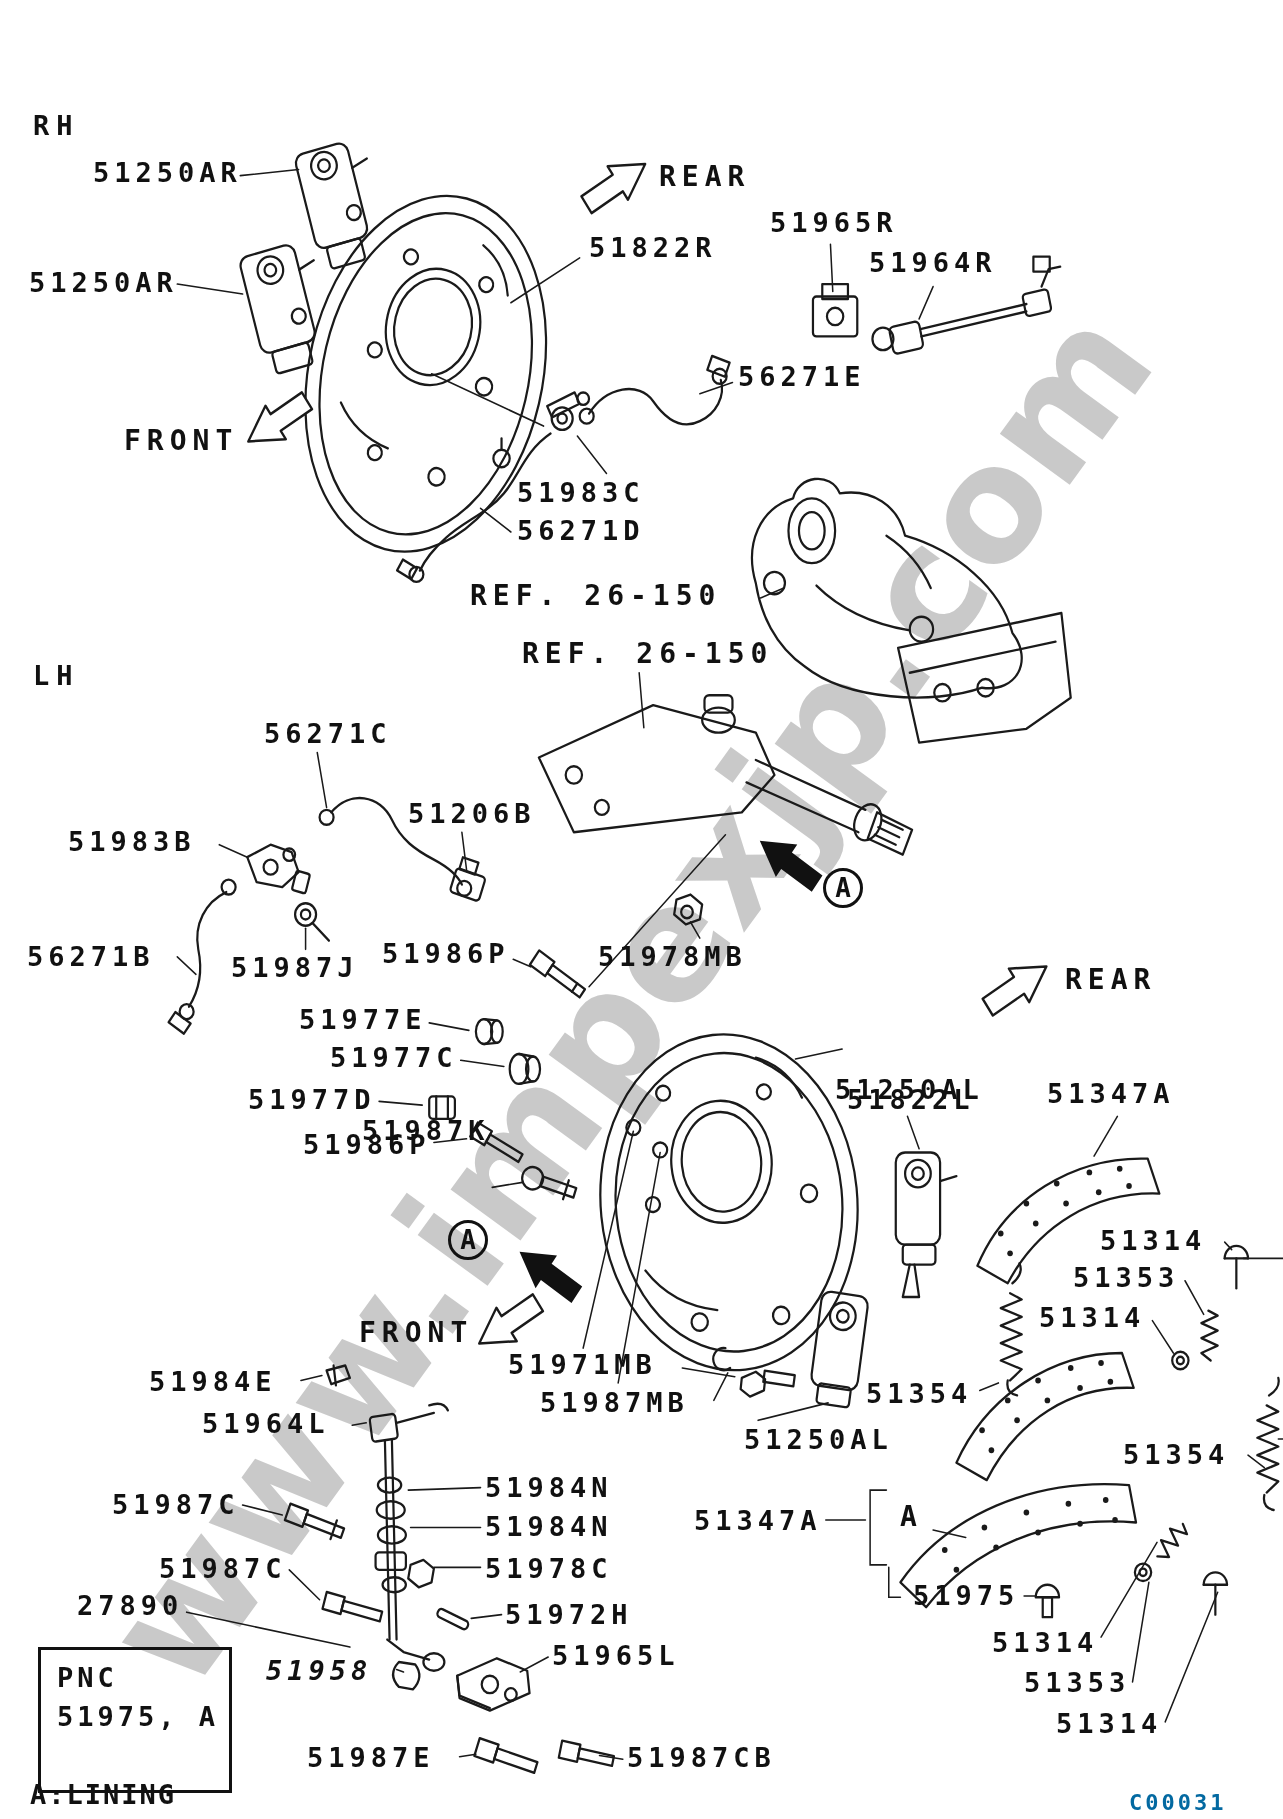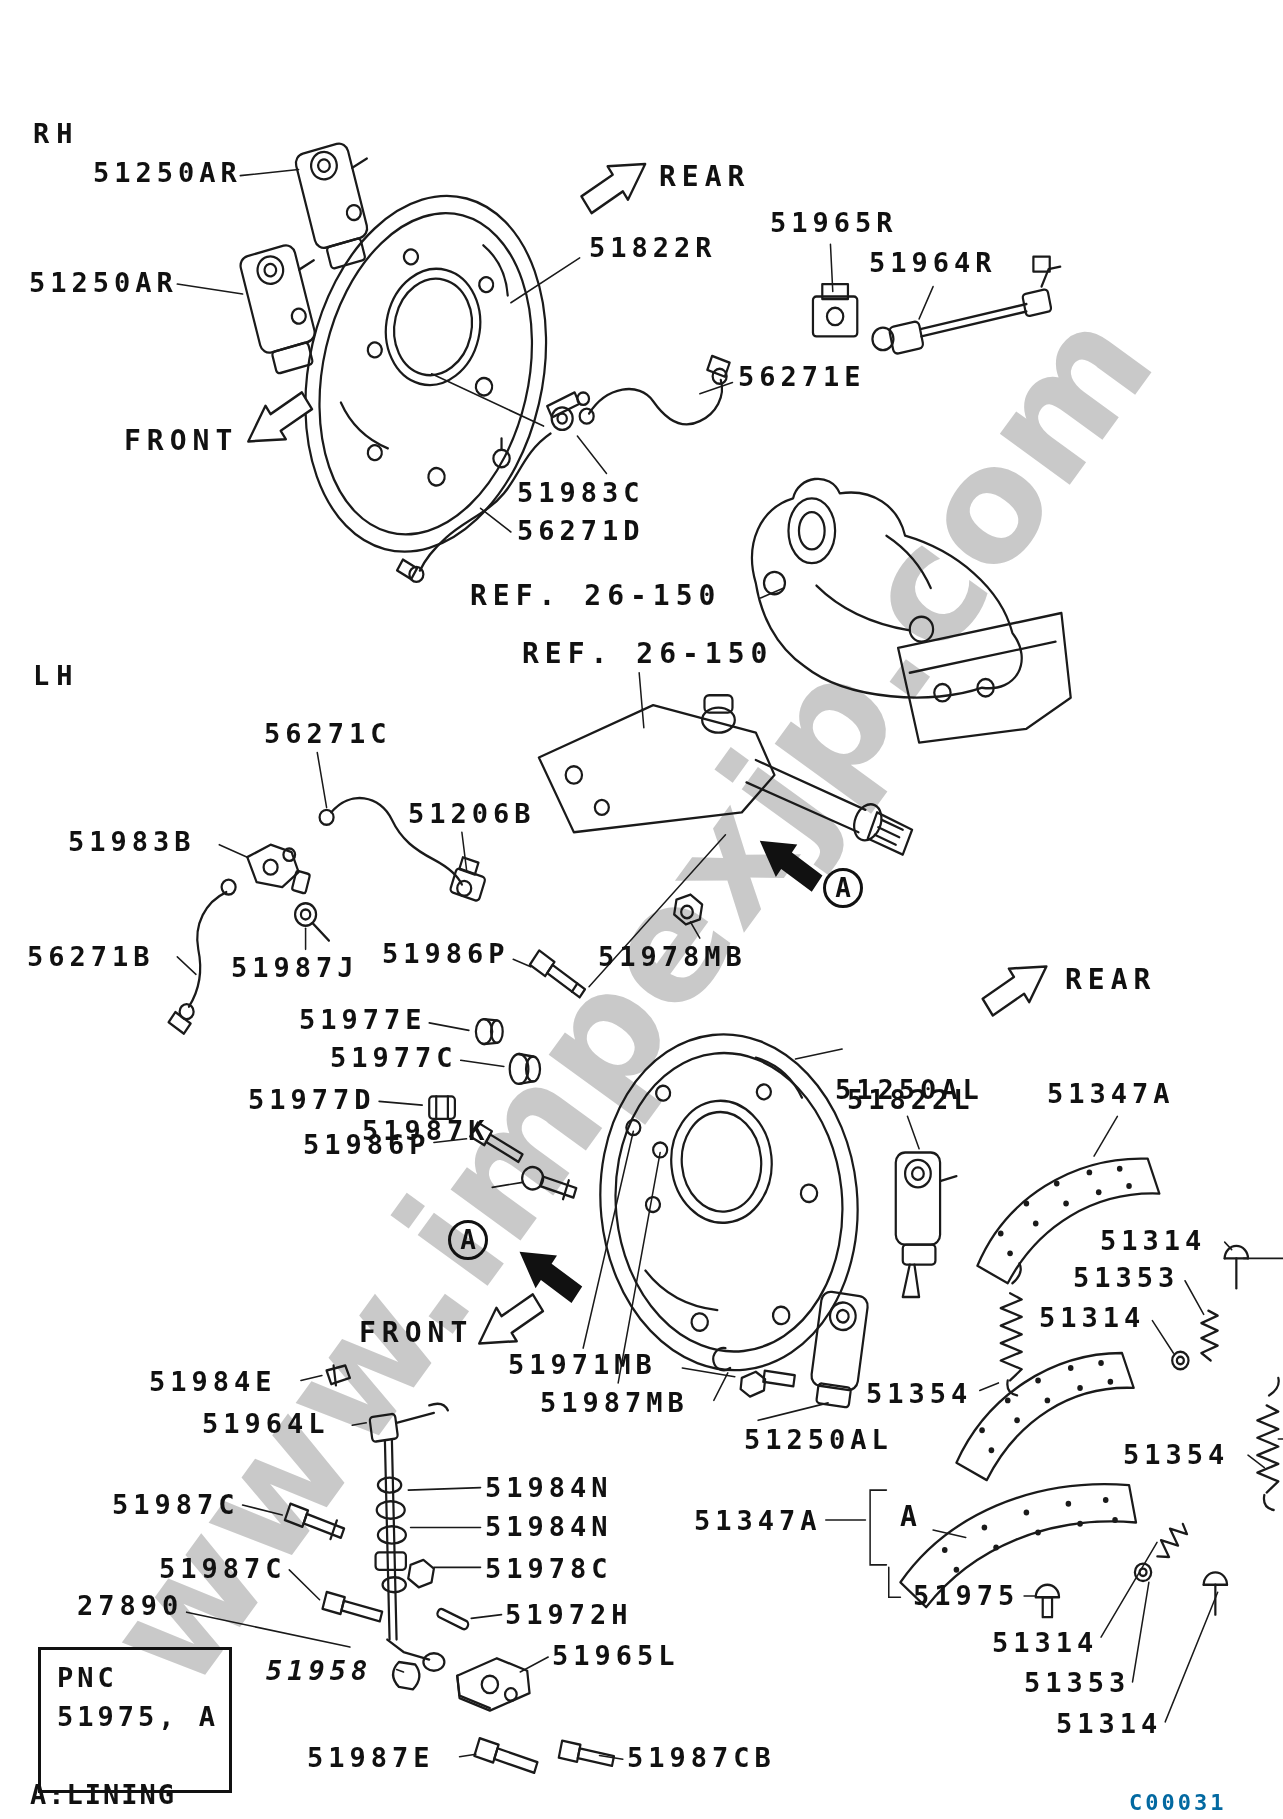--- a/index.html
+++ b/index.html
@@ -450,21 +450,21 @@
         <circle cx="948" cy="1204" r="2.4"></circle>
       <circle cx="820" cy="1260" r="2.4"></circle>
         <circle cx="854" cy="1242" r="2.4"></circle>
         <circle cx="890" cy="1230" r="2.4"></circle>
         <circle cx="926" cy="1223" r="2.4"></circle>
         <circle cx="956" cy="1220" r="2.4"></circle>
     </g>
   </svg>
 
   <div id="labels-layer">
-      <div class="part-label kind-section" style="left: 33px; top: 110px; margin-top: 8px;">RH</div>
+      <div class="part-label kind-section" style="left: 33px; top: 110px;">RH</div>
       <div class="part-label kind-part" style="left: 93px; top: 157px;">51250AR</div>
       <div class="part-label kind-direction" style="left: 659px; top: 160px;">REAR</div>
       <div class="part-label kind-part" style="left: 770px; top: 207px;">51965R</div>
       <div class="part-label kind-part" style="left: 589px; top: 232px;">51822R</div>
       <div class="part-label kind-part" style="left: 869px; top: 247px;">51964R</div>
       <div class="part-label kind-part" style="left: 29px; top: 267px;">51250AR</div>
       <div class="part-label kind-part" style="left: 738px; top: 361px;">56271E</div>
       <div class="part-label kind-direction" style="left: 124px; top: 424px;">FRONT</div>
       <div class="part-label kind-part" style="left: 517px; top: 477px;">51983C</div>
       <div class="part-label kind-part" style="left: 517px; top: 515px;">56271D</div>

